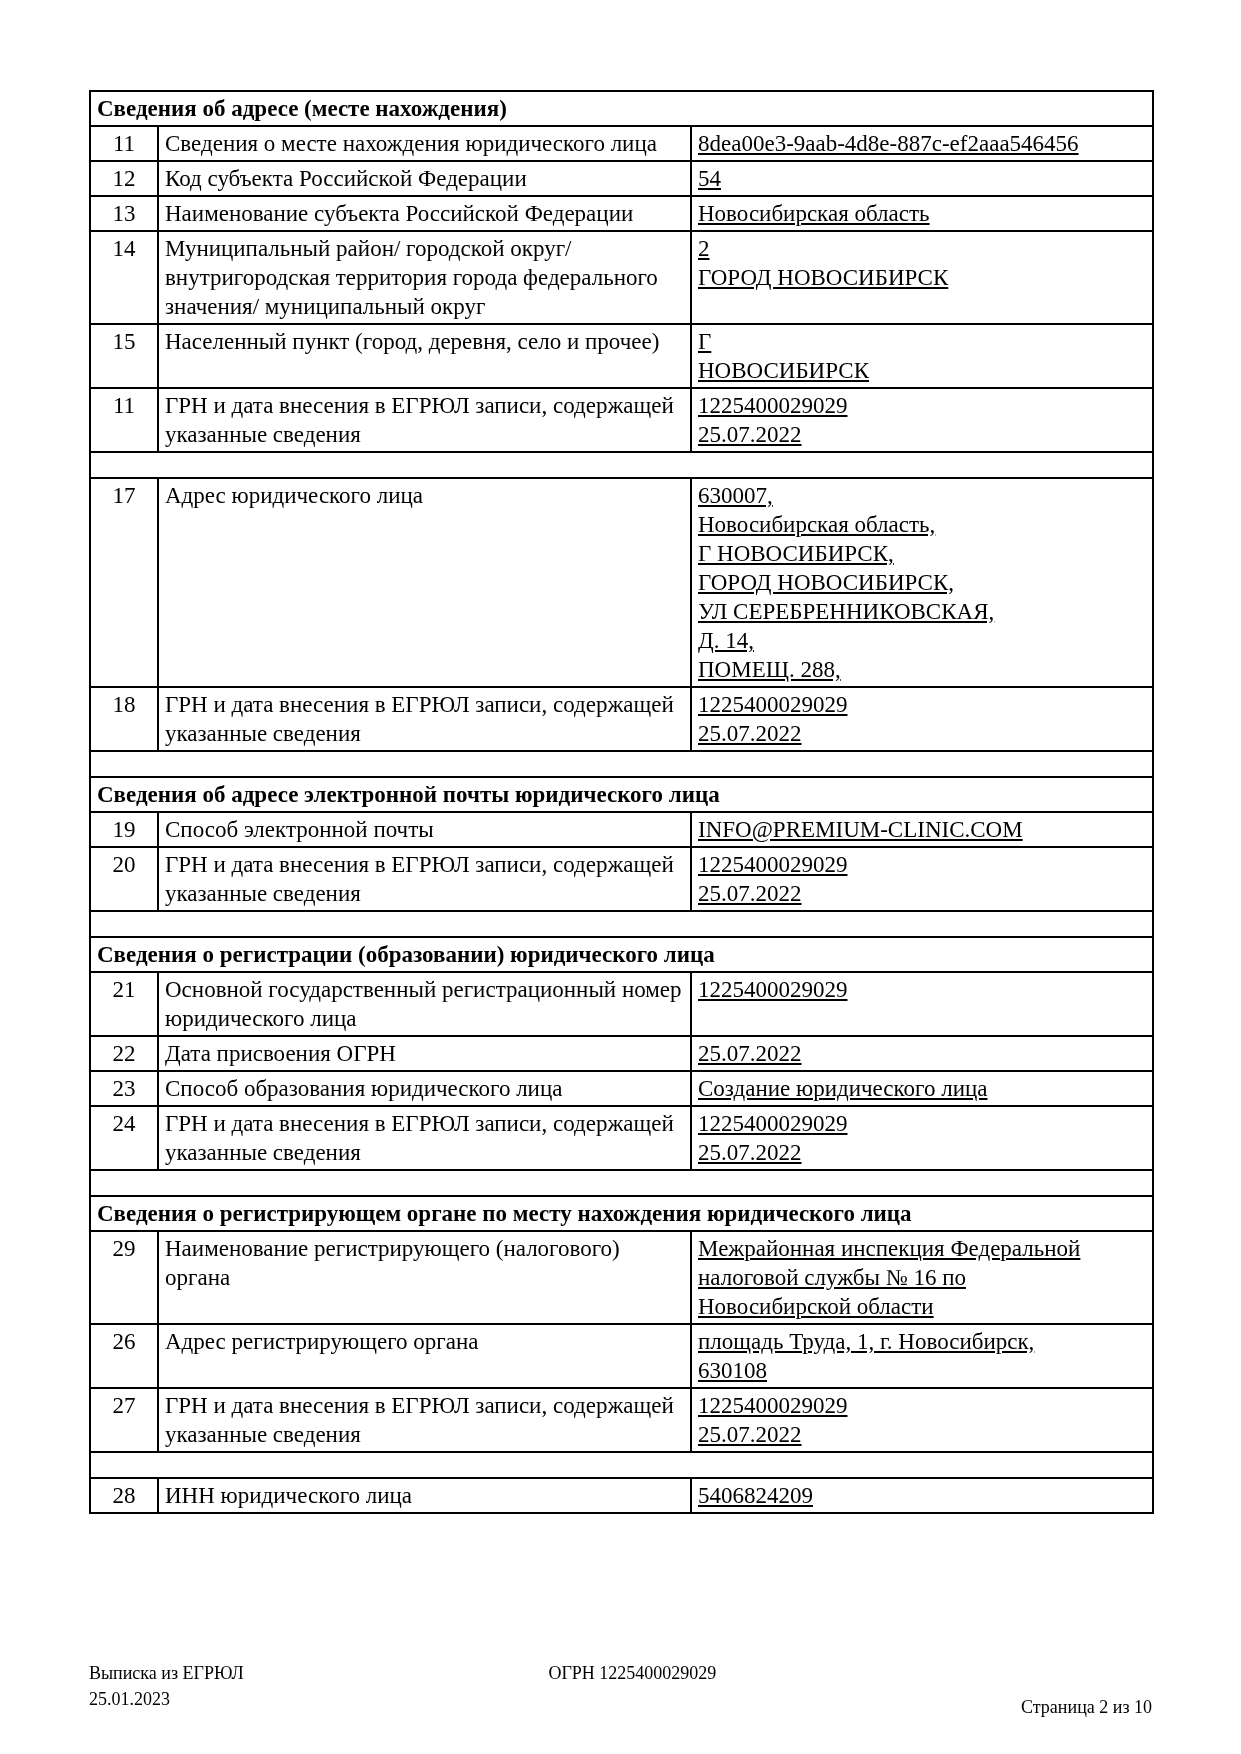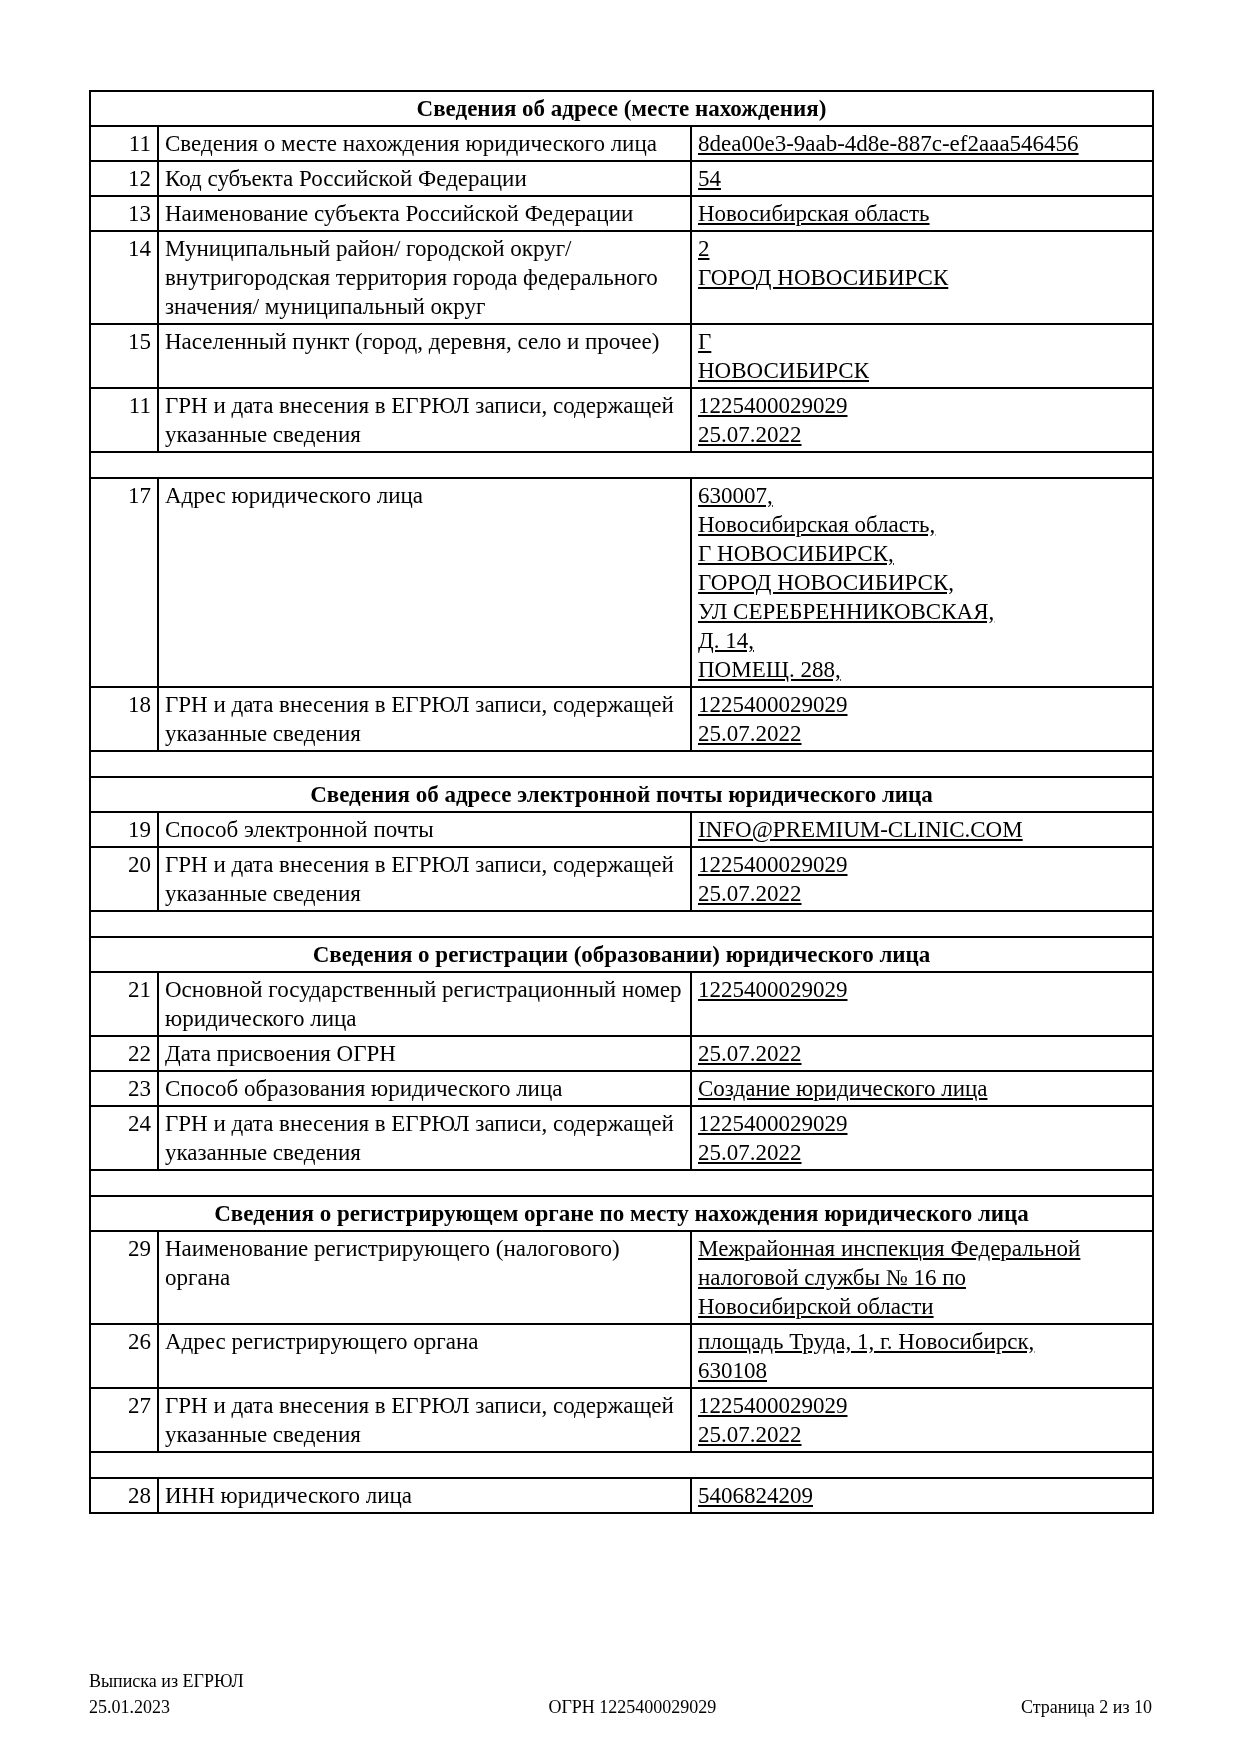--- a/index.html
+++ b/index.html
@@ -27,46 +27,46 @@
   }
   table.egrul td {
     border: 2px solid #000000;
     font-size: 23px;
     line-height: 29px;
     padding: 2px 6px;
     vertical-align: top;
     overflow: hidden;
   }
   td.num {
-    text-align: right;
+    text-align: center;
     padding: 2px 2px;
   }
   td.label {
     white-space: normal;
   }
   td.value {
     white-space: pre-line;
     text-decoration: underline;
   }
   td.section {
     font-weight: bold;
-    text-align: center;
+    text-align: left;
   }
   td.spacer {
     height: 26px;
     padding: 0;
   }
   .footer {
     position: absolute;
     left: 89px;
     top: 1660px;
     width: 1063px;
     display: flex;
     justify-content: space-between;
-    align-items: flex-end;
+    align-items: flex-start;
     font-size: 18px;
     line-height: 26px;
   }
   .footer .f-left { text-align: left; }
   .footer .f-center { text-align: center; flex: 1; }
   .footer .f-right { text-align: right; white-space: nowrap; margin-top: 34px; }
 </style>
 </head>
 <body>
 

